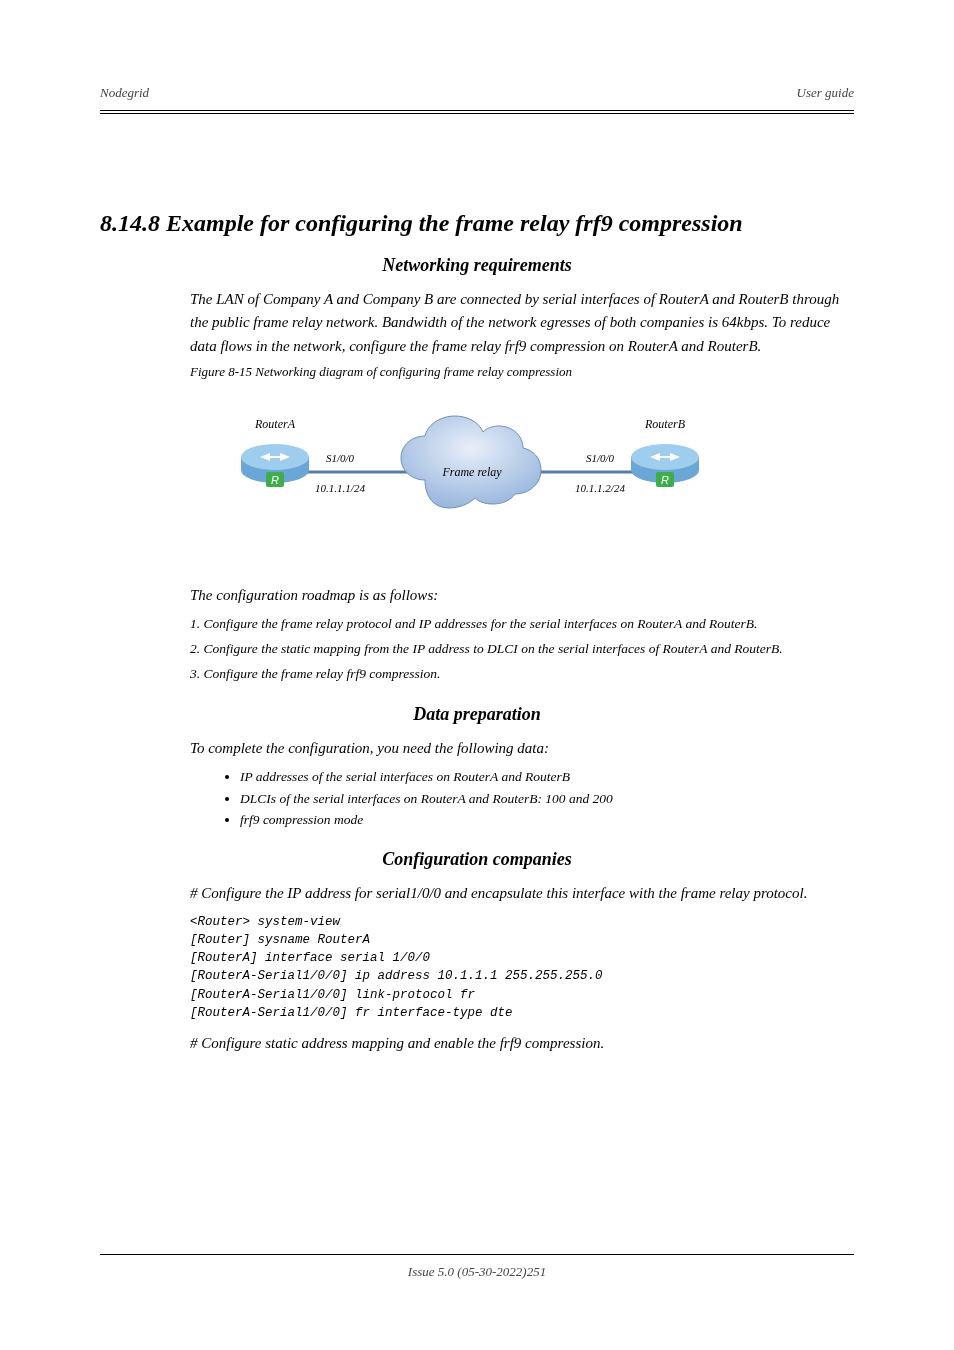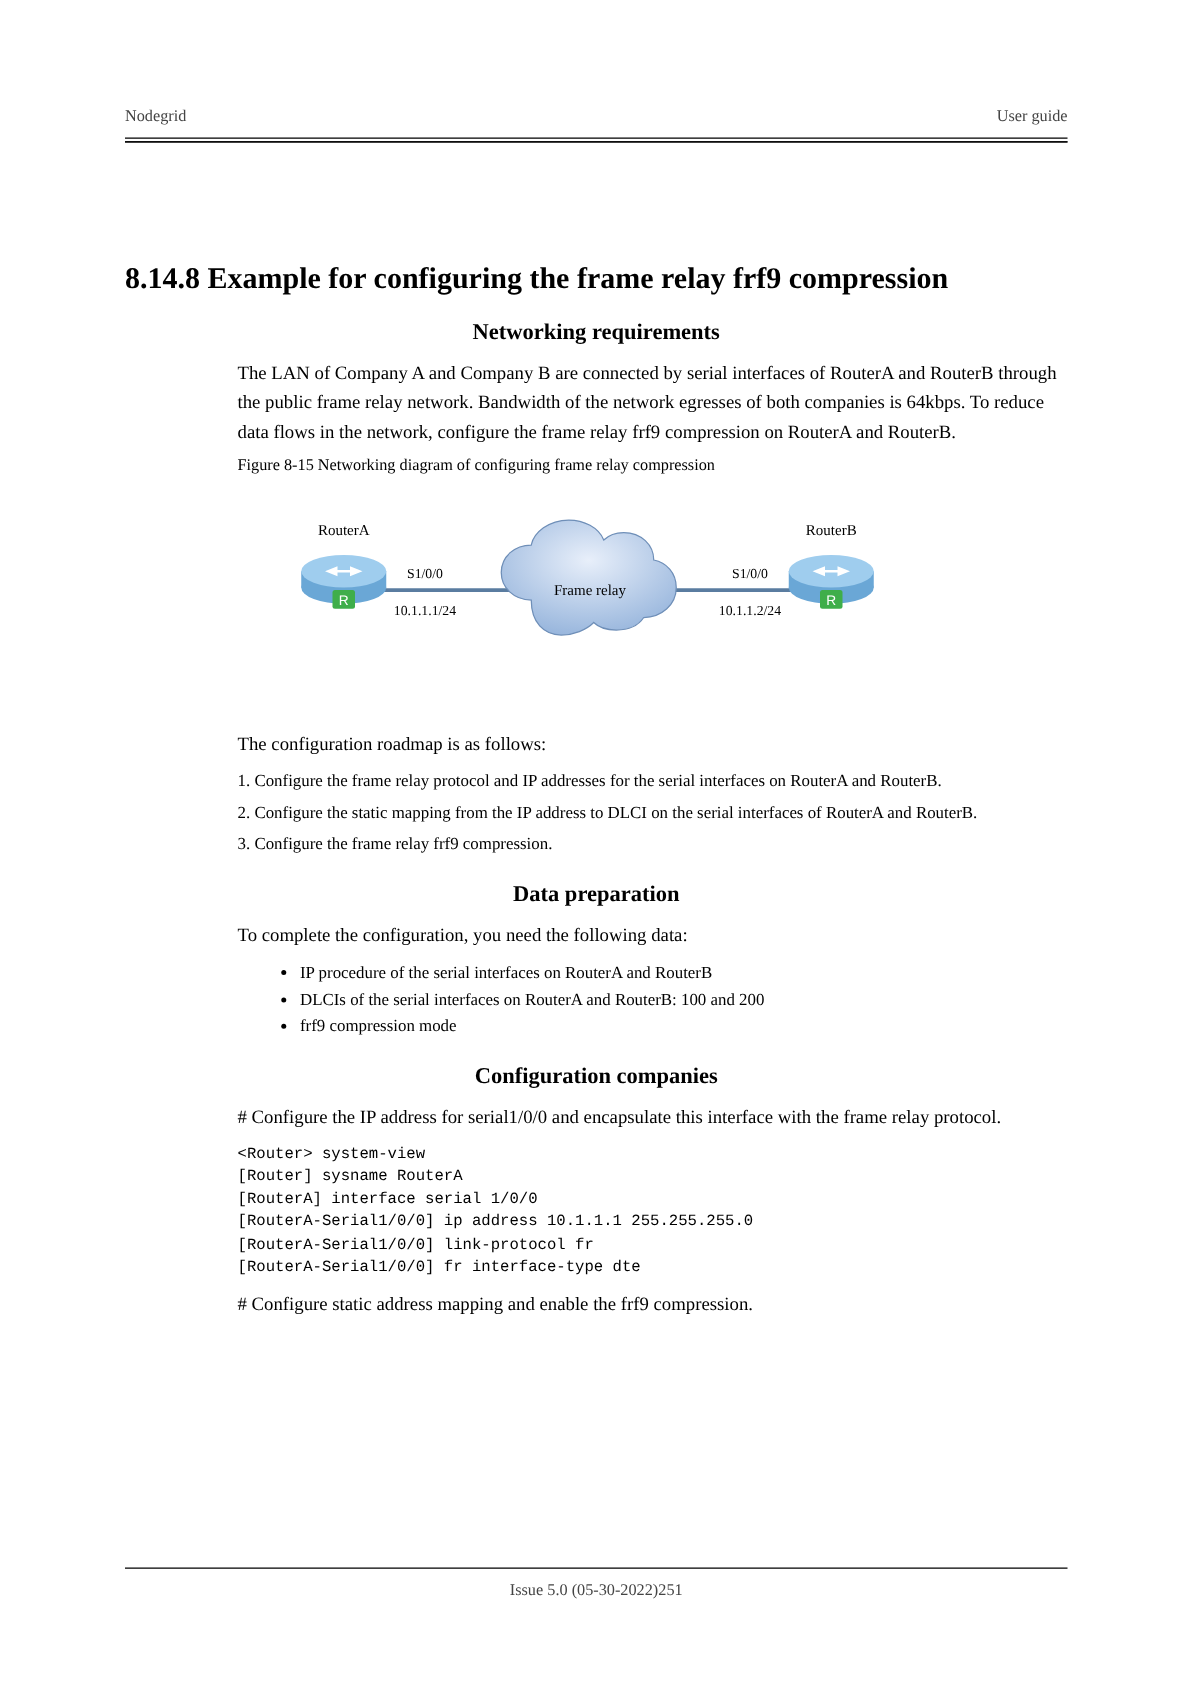--- a/index.html
+++ b/index.html
@@ -1,17 +1,17 @@
 <!DOCTYPE html>
 <html><head>
 <meta charset="utf-8">
 <style>
   * { margin: 0; padding: 0; box-sizing: border-box; }
   html, body { width: 954px; height: 1350px; background: #fff; font-family: "Times New Roman", "Palatino Linotype", Georgia, serif; color: #000; }
-  .page { width: 954px; height: 1350px; padding: 100px 100px 70px 100px; position: relative; }
+  .page { width: 954px; height: 1350px; padding: 100px 100px 70px 100px; position: relative; font-style: italic; }
   .header-line { position: absolute; top: 110px; left: 100px; right: 100px; height: 2px; border-top: 1.5px solid #000; border-bottom: 0.5px solid #000; padding-top: 2px; }
   .header-line::after { content: ""; display: block; border-top: 0.5px solid #000; }
   .header-row { position: absolute; top: 85px; left: 100px; right: 100px; display: flex; justify-content: space-between; font-size: 13px; color: #444; }
   .content { position: absolute; top: 210px; left: 100px; right: 100px; }
   h2.section-title { font-family: "Palatino Linotype", "Book Antiqua", Georgia, serif; font-weight: bold; font-size: 24px; margin-bottom: 18px; }
   h3.subhead { font-family: "Palatino Linotype", "Book Antiqua", Georgia, serif; font-weight: bold; font-size: 18px; margin-top: 18px; margin-bottom: 12px; text-align: center; }
   p.body { font-size: 15px; line-height: 1.55; margin: 6px 0 6px 90px; }
   .figure-wrap { width: 560px; margin: 30px auto 10px 90px; text-align: center; }
   .fig-label { font-size: 13px; margin: 6px 0 8px 90px; }
   ol.roadmap { list-style: none; margin-left: 90px; font-size: 13.5px; line-height: 1.7; }
@@ -101,21 +101,21 @@
     <p class="body">The configuration roadmap is as follows:</p>
     <ol class="roadmap">
       <li>1.  Configure the frame relay protocol and IP addresses for the serial interfaces on RouterA and RouterB.</li>
       <li>2.  Configure the static mapping from the IP address to DLCI on the serial interfaces of RouterA and RouterB.</li>
       <li>3.  Configure the frame relay frf9 compression.</li>
     </ol>
 
     <h3 class="subhead">Data preparation</h3>
     <p class="body">To complete the configuration, you need the following data:</p>
     <ul class="data-list">
-      <li>IP procedure of the serial interfaces on RouterA and RouterB</li>
+      <li>IP addresses of the serial interfaces on RouterA and RouterB</li>
       <li>DLCIs of the serial interfaces on RouterA and RouterB: 100 and 200</li>
       <li>frf9 compression mode</li>
     </ul>
 
     <h3 class="subhead">Configuration companies</h3>
     <p class="body"># Configure the IP address for serial1/0/0 and encapsulate this interface with the frame relay protocol.</p>
     <pre class="cli">&lt;Router&gt; system-view
 [Router] sysname RouterA
 [RouterA] interface serial 1/0/0
 [RouterA-Serial1/0/0] ip address 10.1.1.1 255.255.255.0

